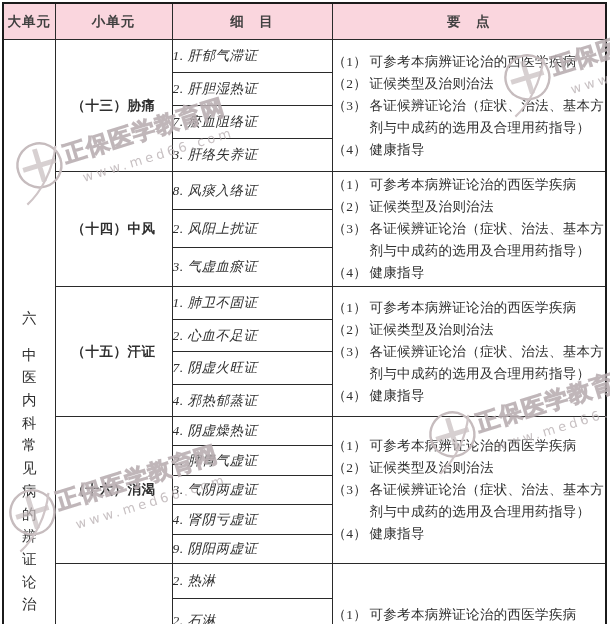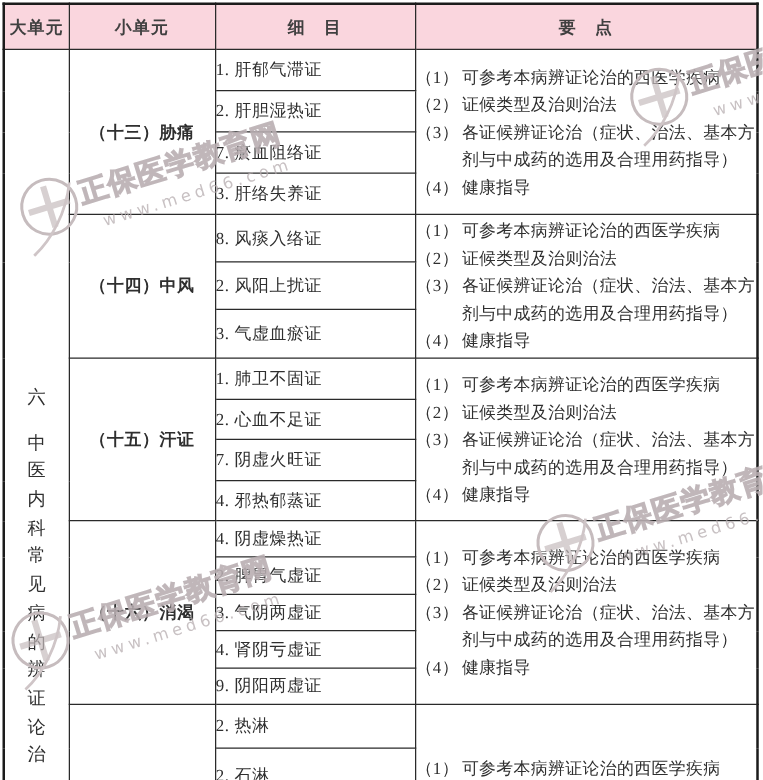--- a/index.html
+++ b/index.html
@@ -35,20 +35,21 @@
   .uchar{display:block;height:22.7px;line-height:22.7px;font-size:14.5px;}
   .uspacer{display:block;height:14px;}
   td.subunit-cell{
     vertical-align:middle;text-align:center;padding-left:2px;
     letter-spacing:0.5px;
     font-weight:bold;
   }
   td.item-cell{
     vertical-align:middle;text-align:left;padding-left:7px;
     letter-spacing:0.5px;
+    font-style:italic;
   }
   td.points-cell{
     vertical-align:middle;text-align:left;
     padding:4px 3px 4px 5px;
   }
   td.points-cell.pts-top{vertical-align:top;padding-top:40px;}
   .kp{
     line-height:22px;
     padding-left:37px;text-indent:-37px;
     letter-spacing:0.3px;

